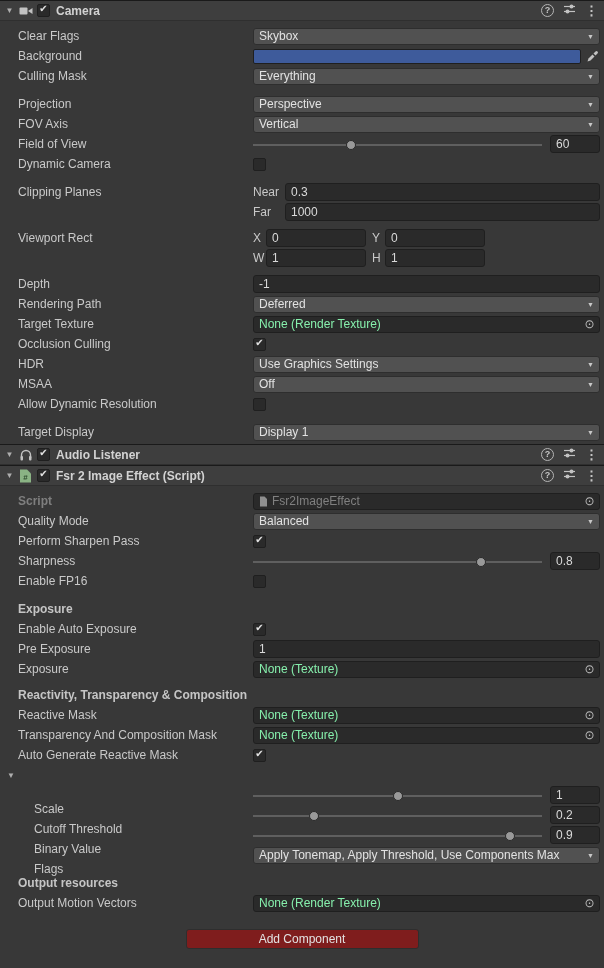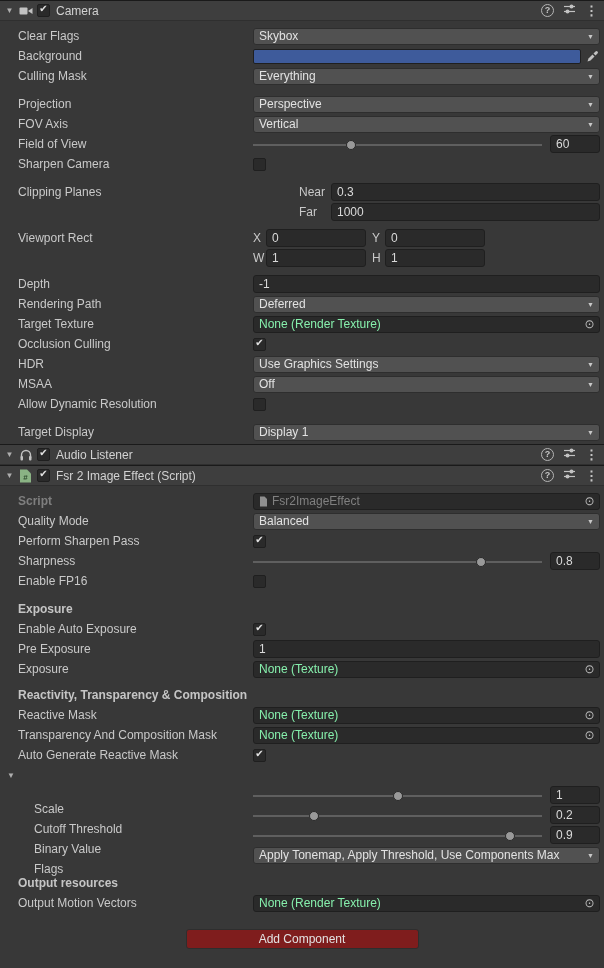--- a/index.html
+++ b/index.html
@@ -22,21 +22,21 @@
   .comp-icon { width: 17px; height: 16px; display: flex; align-items: center; justify-content: center; flex: none; margin-right: 3px; }
   .chk {
     width: 13px; height: 13px; flex: none;
     background: #2a2a2a; border: 1px solid #1f1f1f; border-radius: 2px;
     position: relative;
   }
   .chk.checked::after {
     content: "✔"; position: absolute; left: 0; top: -2px; width: 100%;
     text-align: center; font-size: 10px; color: #e2e2e2;
   }
-  .comp-title { margin-left: 6px; font-weight: normal; color: #d2d2d2; }
+  .comp-title { margin-left: 6px; font-weight: bold; color: #d2d2d2; }
   .header-right { margin-left: auto; display: flex; align-items: center; gap: 9px; }
   .help-icon {
     width: 13px; height: 13px; border: 1px solid #b5b5b5; border-radius: 50%;
     color: #c5c5c5; font-size: 9px; line-height: 11px; text-align: center; font-weight: bold;
   }
   .kebab { color: #c5c5c5; font-size: 13px; font-weight: bold; line-height: 13px; }
 
   .comp-body { padding-top: 5px; padding-bottom: 2px; }
   .row { display: flex; align-items: center; height: 20px; padding: 0 4px 0 18px; }
   .row.indent { padding-left: 34px; }
@@ -68,21 +68,21 @@
   .obj .picker { flex: none; width: 15px; text-align: center; color: #b8b8b8; font-size: 12px; line-height: 15px; }
 
   .slider { flex: 1; position: relative; height: 17px; margin-right: 8px; }
   .slider .track { position: absolute; left: 0; right: 0; top: 8px; height: 2px; background: #5f5f5f; }
   .slider .handle {
     position: absolute; top: 4px; width: 10px; height: 10px; border-radius: 50%;
     background: #999; border: 1px solid #2a2a2a; transform: translateX(-50%);
   }
 
   .mini-lbl { flex: none; color: #c9c9c9; }
-  .mini-lbl.w { width: 32px; margin-left: 46px; }
+  .mini-lbl.w { width: 32px; }
   .mini-lbl.xy { width: 13px; }
   .rect-field { width: 100px; flex: none; margin-right: 6px; }
   .rect-wrap { display: flex; align-items: center; width: 230px; flex: none; }
 
   .sect { height: 20px; display: flex; align-items: center; padding-left: 18px; font-weight: bold; color: #c5c5c5; }
   .fold-row-arrow { width: 12px; flex: none; font-size: 8px; color: #aeaeae; margin-left: -11px; }
 
   .colorbar { flex: 1; height: 15px; border: 1px solid #1f1f1f; border-radius: 2px; margin-right: 3px; }
   .dropper { flex: none; width: 16px; height: 15px; display: flex; align-items: center; justify-content: center; }
 
@@ -174,21 +174,21 @@
   <div class="row">
     <span class="lbl">Field of View</span>
     <div class="slider">
       <div class="track"></div>
       <div class="handle" style="left: 34%;"></div>
     </div>
     <div class="tf numbox">60</div>
   </div>
 
   <div class="row">
-    <span class="lbl">Sharpen Camera</span>
+    <span class="lbl">Dynamic Camera</span>
     <span class="chk"></span>
   </div>
 
   <div class="gap"></div>
 
   <div class="row">
     <span class="lbl">Clipping Planes</span>
     <span class="mini-lbl w">Near</span>
     <div class="tf">0.3</div>
   </div>

